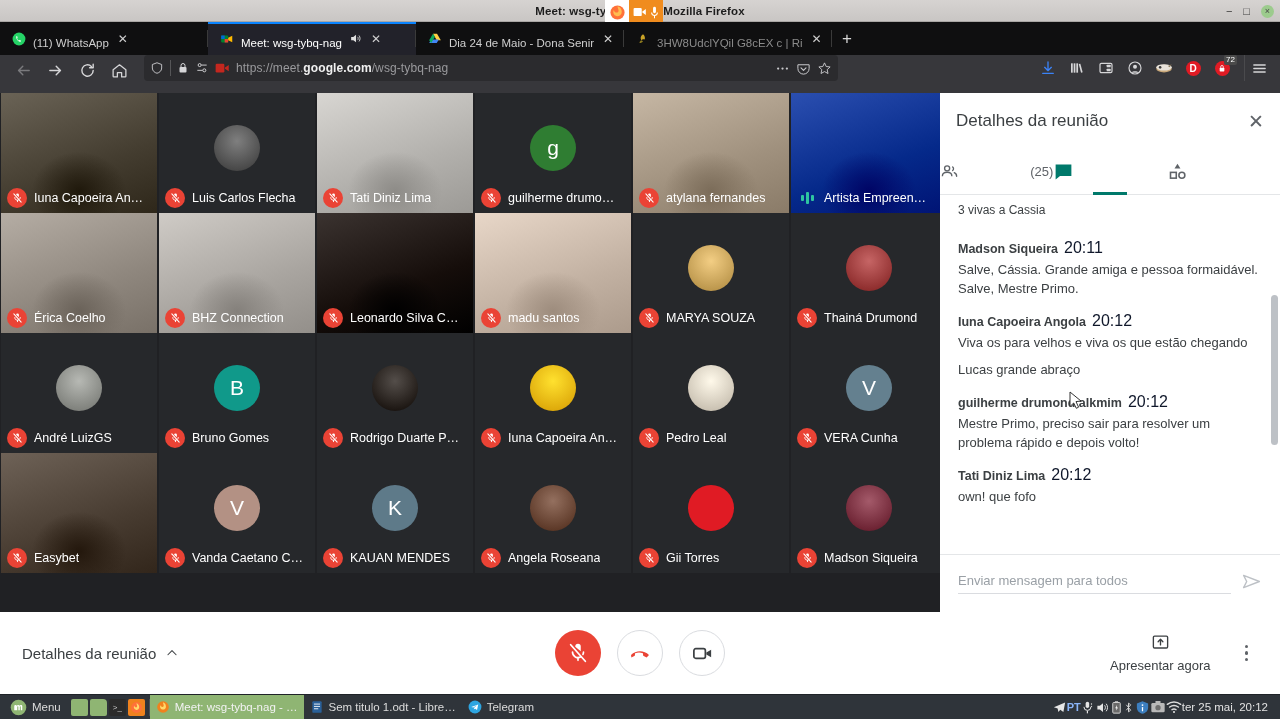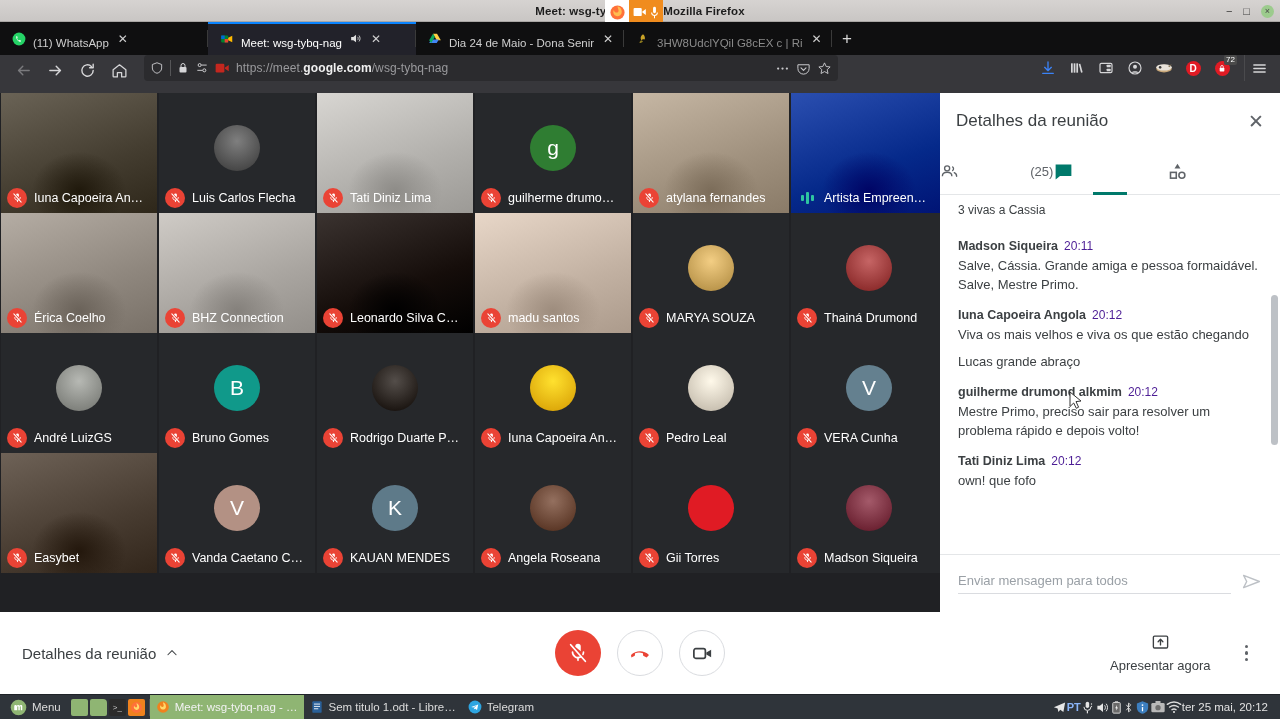--- a/index.html
+++ b/index.html
@@ -126,21 +126,21 @@
   #chatclose { font-size: 19px; color: #5f6368; cursor: pointer; line-height: 1; }
   #chattabs { height: 46px; display: flex; flex: none; border-bottom: 1px solid #e4e6e8; }
   .ctab { flex: 1; display: flex; align-items: center; justify-content: space-between; gap: 7px;
           font-size: 13px; color: #5f6368; cursor: pointer; position: relative; }
   .ctab.active { color: #00796b; }
   .ctab.active::after { content: ""; position: absolute; bottom: -1px; left: 50%; transform: translateX(-50%);
                         width: 34px; height: 3px; background: #00796b; }
   #chatscroll { flex: 1; overflow: hidden; padding: 8px 18px 0 18px; position: relative; }
   .msg { margin-bottom: 14px; }
   .msg .meta { font-size: 12.5px; color: #3c4043; font-weight: bold; margin-bottom: 3px; }
-  .msg .meta .tm { font-weight: normal; color: #4c1d95; margin-left: 6px; font-size: 12px; }
+  .msg .meta .tm { font-weight: normal; color: #0f172a; margin-left: 6px; font-size: 16px; }
   .msg .body { font-size: 13px; color: #3c4043; line-height: 19px; }
   .msg .body p { margin-bottom: 8px; }
   .msg .body p:last-child { margin-bottom: 0; }
   .partial { font-size: 12px; color: #3c4043; margin-bottom: 22px; }
   #cscrollbar { position: absolute; right: 2px; width: 7px; background: #bdc1c6; border-radius: 4px; }
   #composer { height: 58px; flex: none; border-top: 1px solid #e4e6e8; display: flex;
               align-items: center; padding: 0 18px; gap: 10px; }
   #composer .field { flex: 1; font-size: 13px; color: #9aa0a6; border-bottom: 1px solid #dadce0;
                      padding-bottom: 5px; cursor: text; }
   #sendicon { cursor: pointer; }
@@ -767,21 +767,21 @@
       <div id="messages">
           <div class="msg">
             <div class="meta">Madson Siqueira<span class="tm">20:11</span></div>
             <div class="body">
               <p>Salve, Cássia. Grande amiga e pessoa formaidável. Salve, Mestre Primo.</p>
             </div>
           </div>
           <div class="msg">
             <div class="meta">Iuna Capoeira Angola<span class="tm">20:12</span></div>
             <div class="body">
-              <p>Viva os mais velhos e viva os que estão chegando</p>
+              <p>Viva os para velhos e viva os que estão chegando</p>
               <p>Lucas grande abraço</p>
             </div>
           </div>
           <div class="msg">
             <div class="meta">guilherme drumond alkmim<span class="tm">20:12</span></div>
             <div class="body">
               <p>Mestre Primo, preciso sair para resolver um problema rápido e depois volto!</p>
             </div>
           </div>
           <div class="msg">

